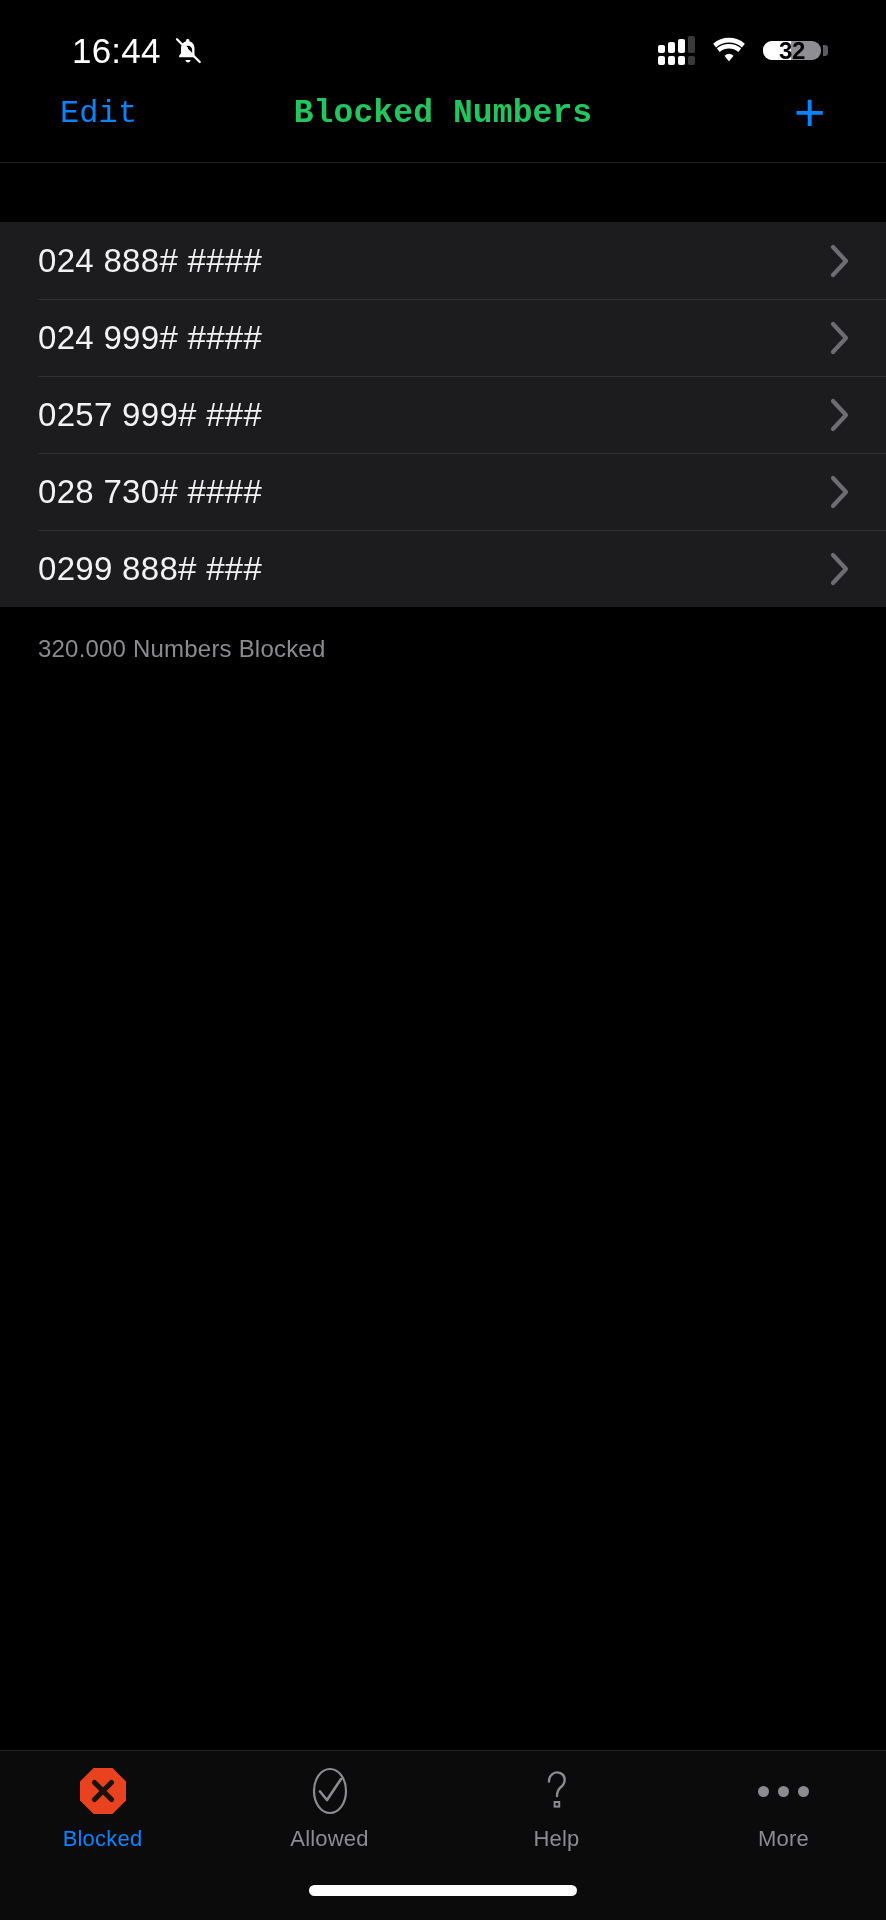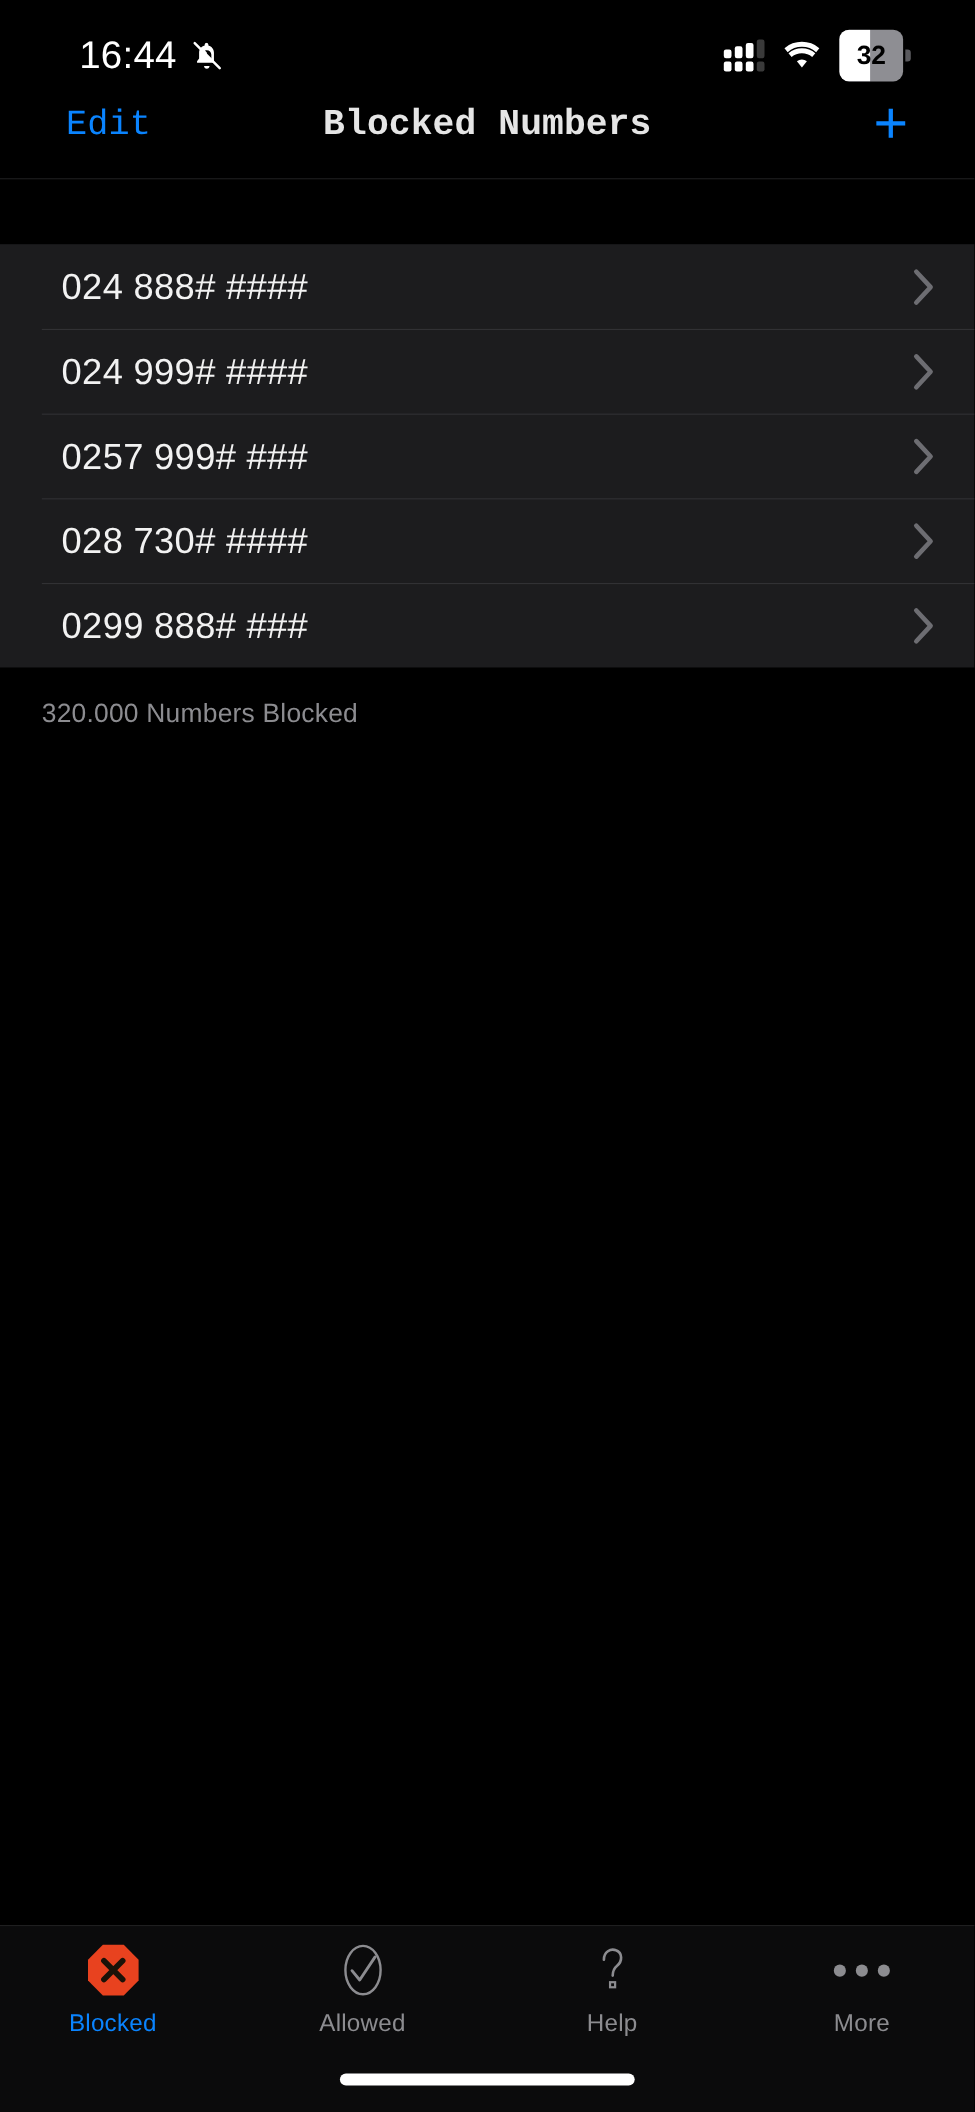--- a/index.html
+++ b/index.html
@@ -75,21 +75,21 @@
   .row-top .b3 { height: 14px; }
   .row-top .b4 { height: 17px; }
   .row-bottom .sig-bar { height: 9px; }
   .wifi-icon { width: 38px; height: 28px; display:block; }
   .battery {
     display: flex;
     align-items: center;
   }
   .battery-body {
     width: 58px;
-    height: 47px;
+    height: 19px;
     border-radius: 9px;
     background: #8e8e93;
     position: relative;
     overflow: hidden;
     display: flex;
     align-items: center;
     justify-content: center;
   }
   .battery-fill {
     position: absolute;
@@ -127,21 +127,21 @@
   }
   .nav-edit {
     color: #0a84ff;
     font-size: 32px;
     letter-spacing: 0.1px;
   }
   .nav-title {
     position: absolute;
     left: 0; right: 0;
     text-align: center;
-    color: #e5e5e5;
+    color: #22c55e;
     font-size: 33px;
     font-weight: bold;
     letter-spacing: 0.1px;
     pointer-events: none;
   }
   .nav-add {
     color: #0a84ff;
     font-size: 54px;
     line-height: 44px;
     font-weight: 300;
@@ -155,21 +155,21 @@
     background: #000000;
   }
   .list {
     background: #1c1c1e;
   }
   .list-row {
     height: 77px;
     display: flex;
     align-items: center;
     justify-content: space-between;
-    padding: 0 36px 0 56px;
+    padding: 0 36px 0 38px;
     box-sizing: border-box;
     position: relative;
   }
   .list-row + .list-row::before {
     content: "";
     position: absolute;
     top: 0;
     left: 38px;
     right: 0;
     height: 1px;

